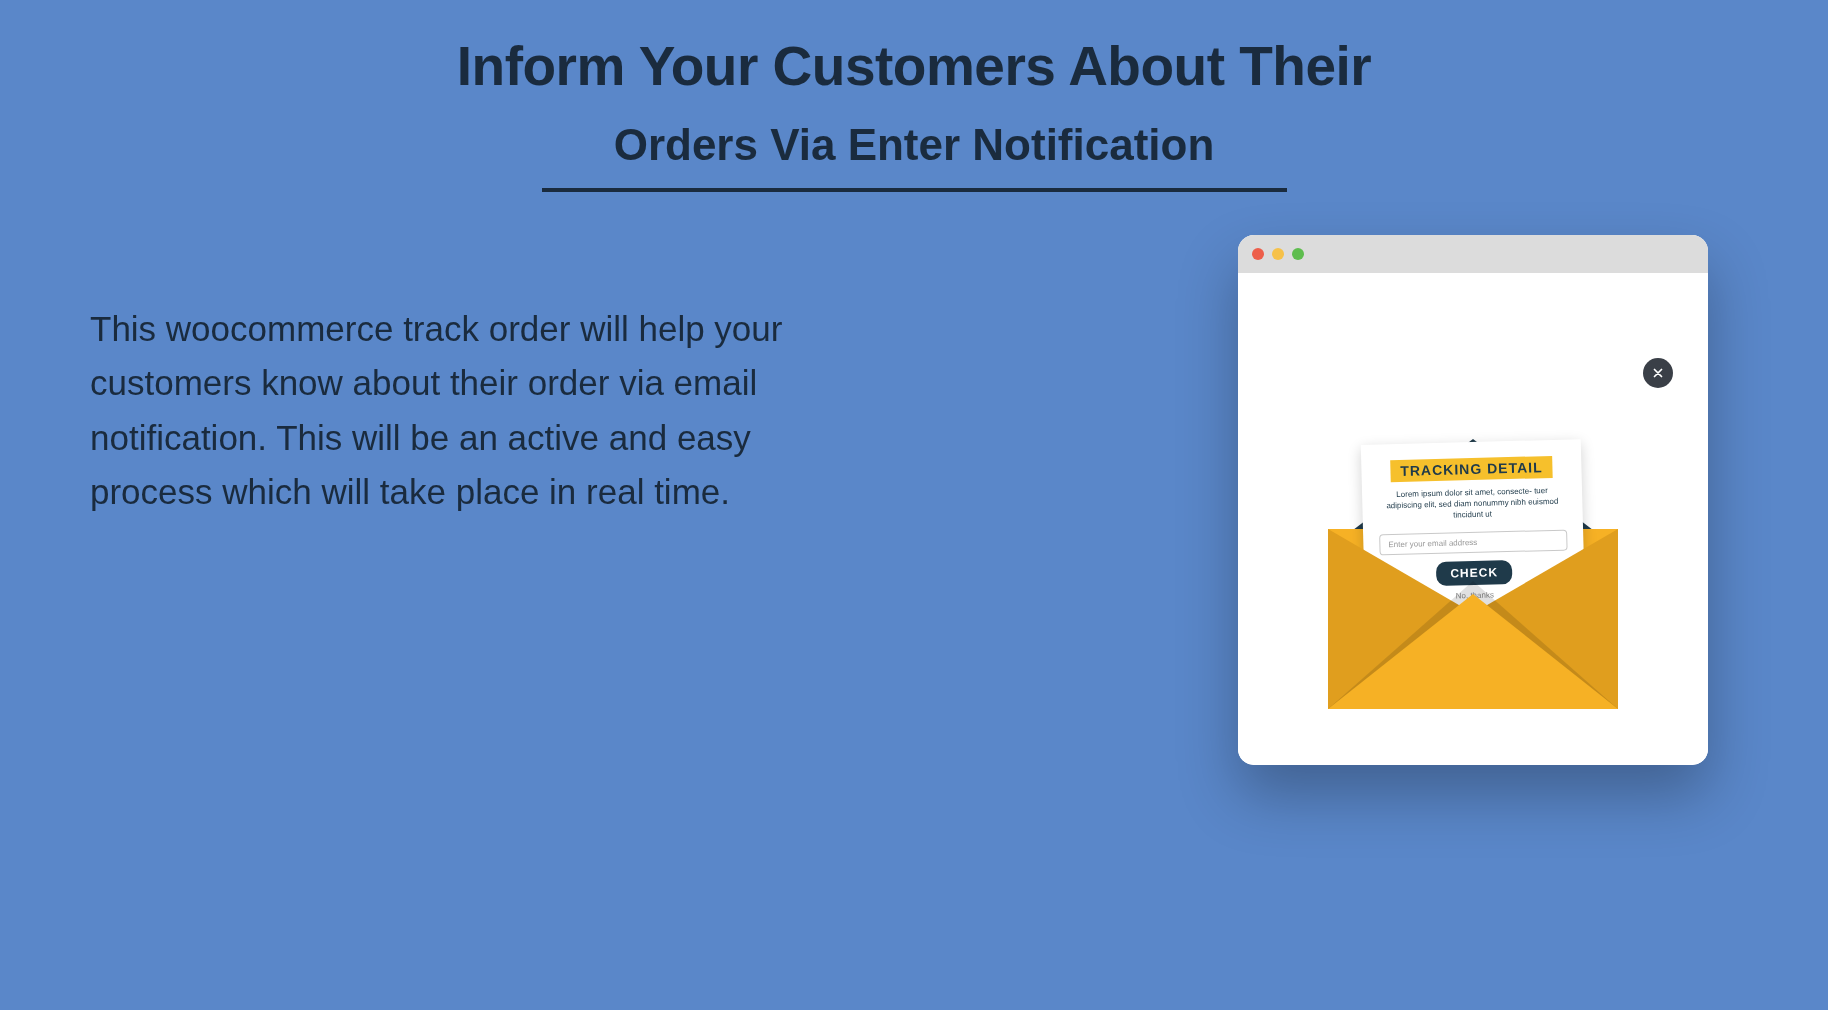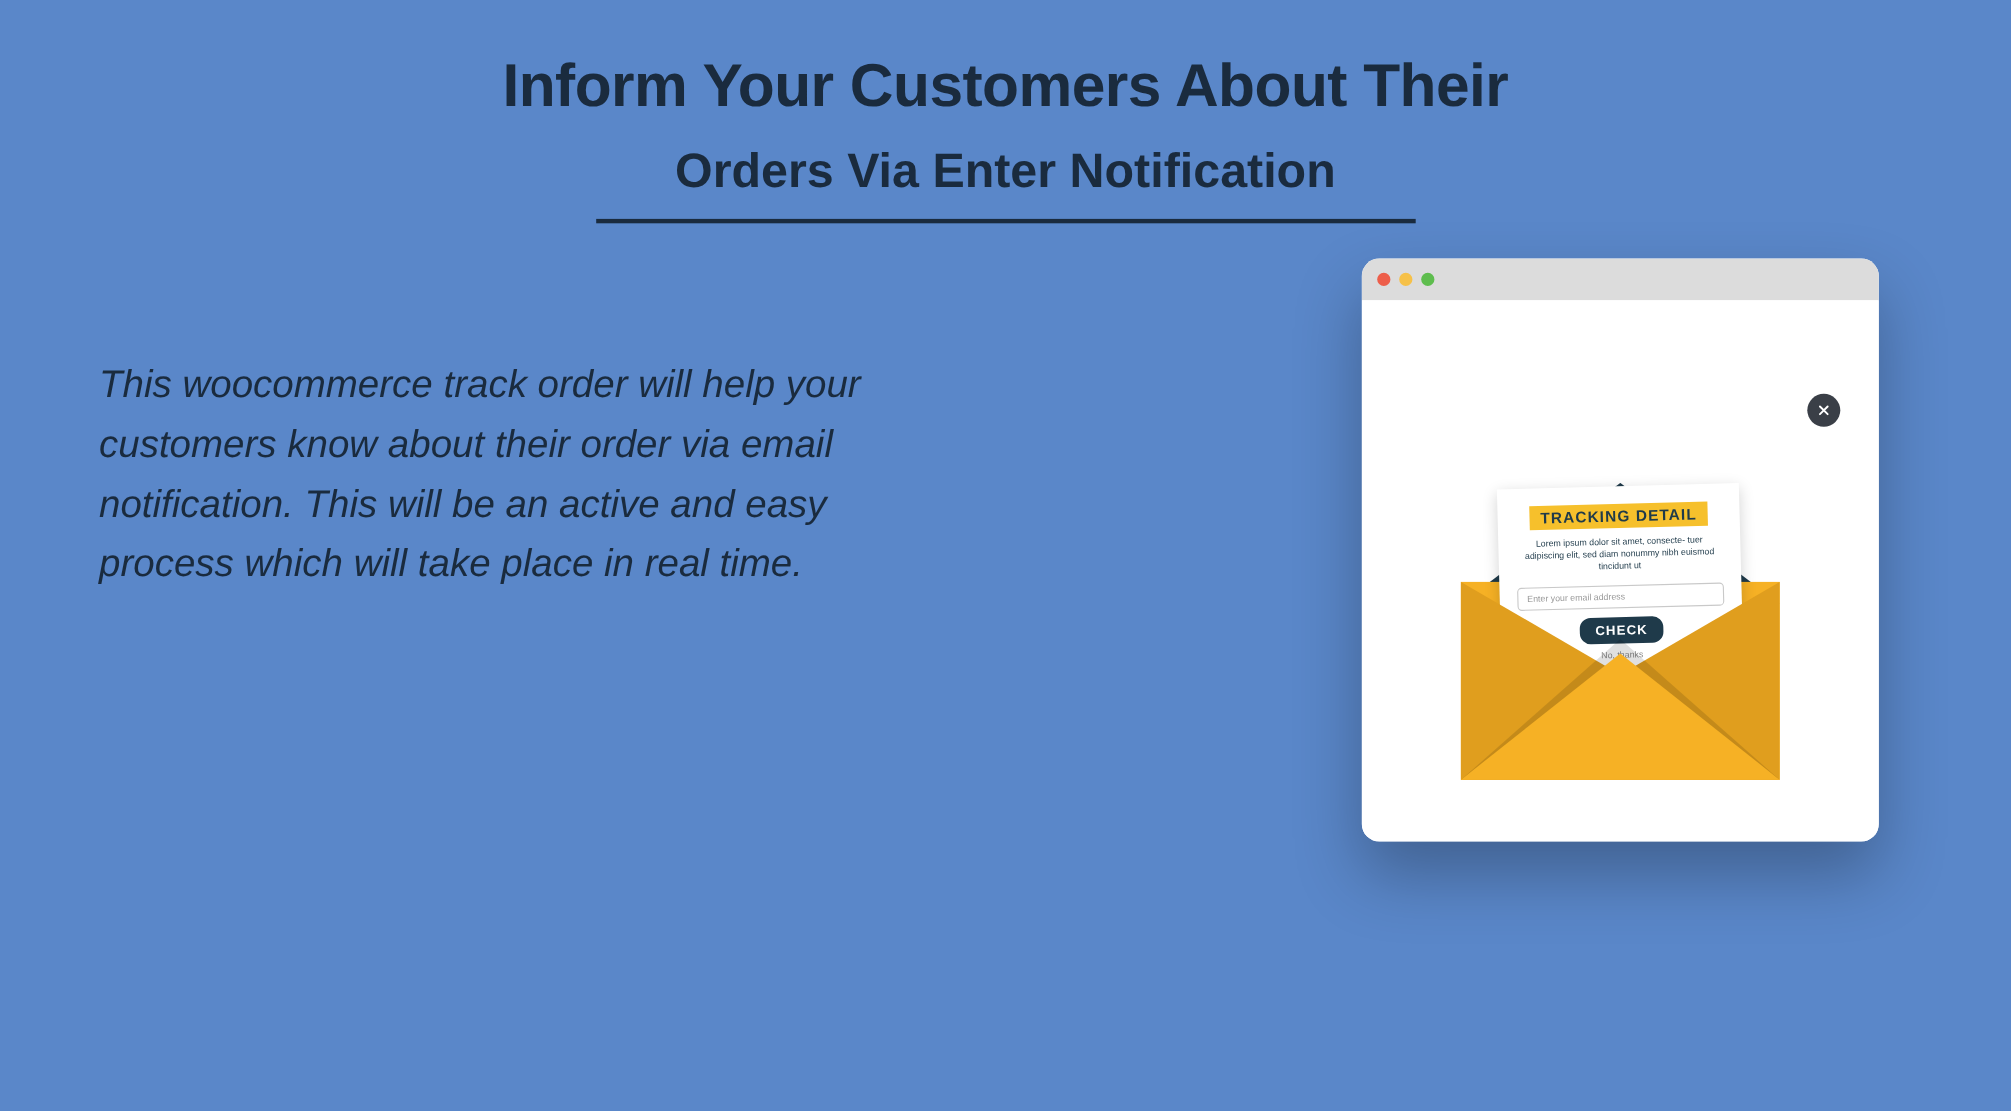--- a/index.html
+++ b/index.html
@@ -8,21 +8,21 @@
     height: 1010px;
     background: #5a87c9;
     font-family: -apple-system, BlinkMacSystemFont, "Segoe UI", Arial, sans-serif;
     overflow: hidden;
     position: relative;
   }
   .heading {
     text-align: center;
     color: #1a2b3e;
     font-weight: 800;
-    padding-top: 45px;
+    padding-top: 34px;
   }
   .heading-line1 {
     font-size: 55px;
     letter-spacing: -0.5px;
   }
   .heading-line2 {
     font-size: 44px;
     font-weight: 700;
     margin-top: 22px;
     display: inline-block;
@@ -41,22 +41,20 @@
     margin-top: 110px;
     gap: 80px;
   }
   .description {
     flex: 1;
     font-size: 35px;
     line-height: 1.55;
     color: #1a2b3e;
     font-weight: 400;
     max-width: 780px;
-    margin-top: 10px;
-    font-style: italic;
   }
   .browser-window {
     width: 470px;
     background: #ffffff;
     border-radius: 16px;
     box-shadow: 0 30px 60px rgba(0,0,0,0.28);
     overflow: hidden;
     position: absolute;
     right: 120px;
     top: 235px;

